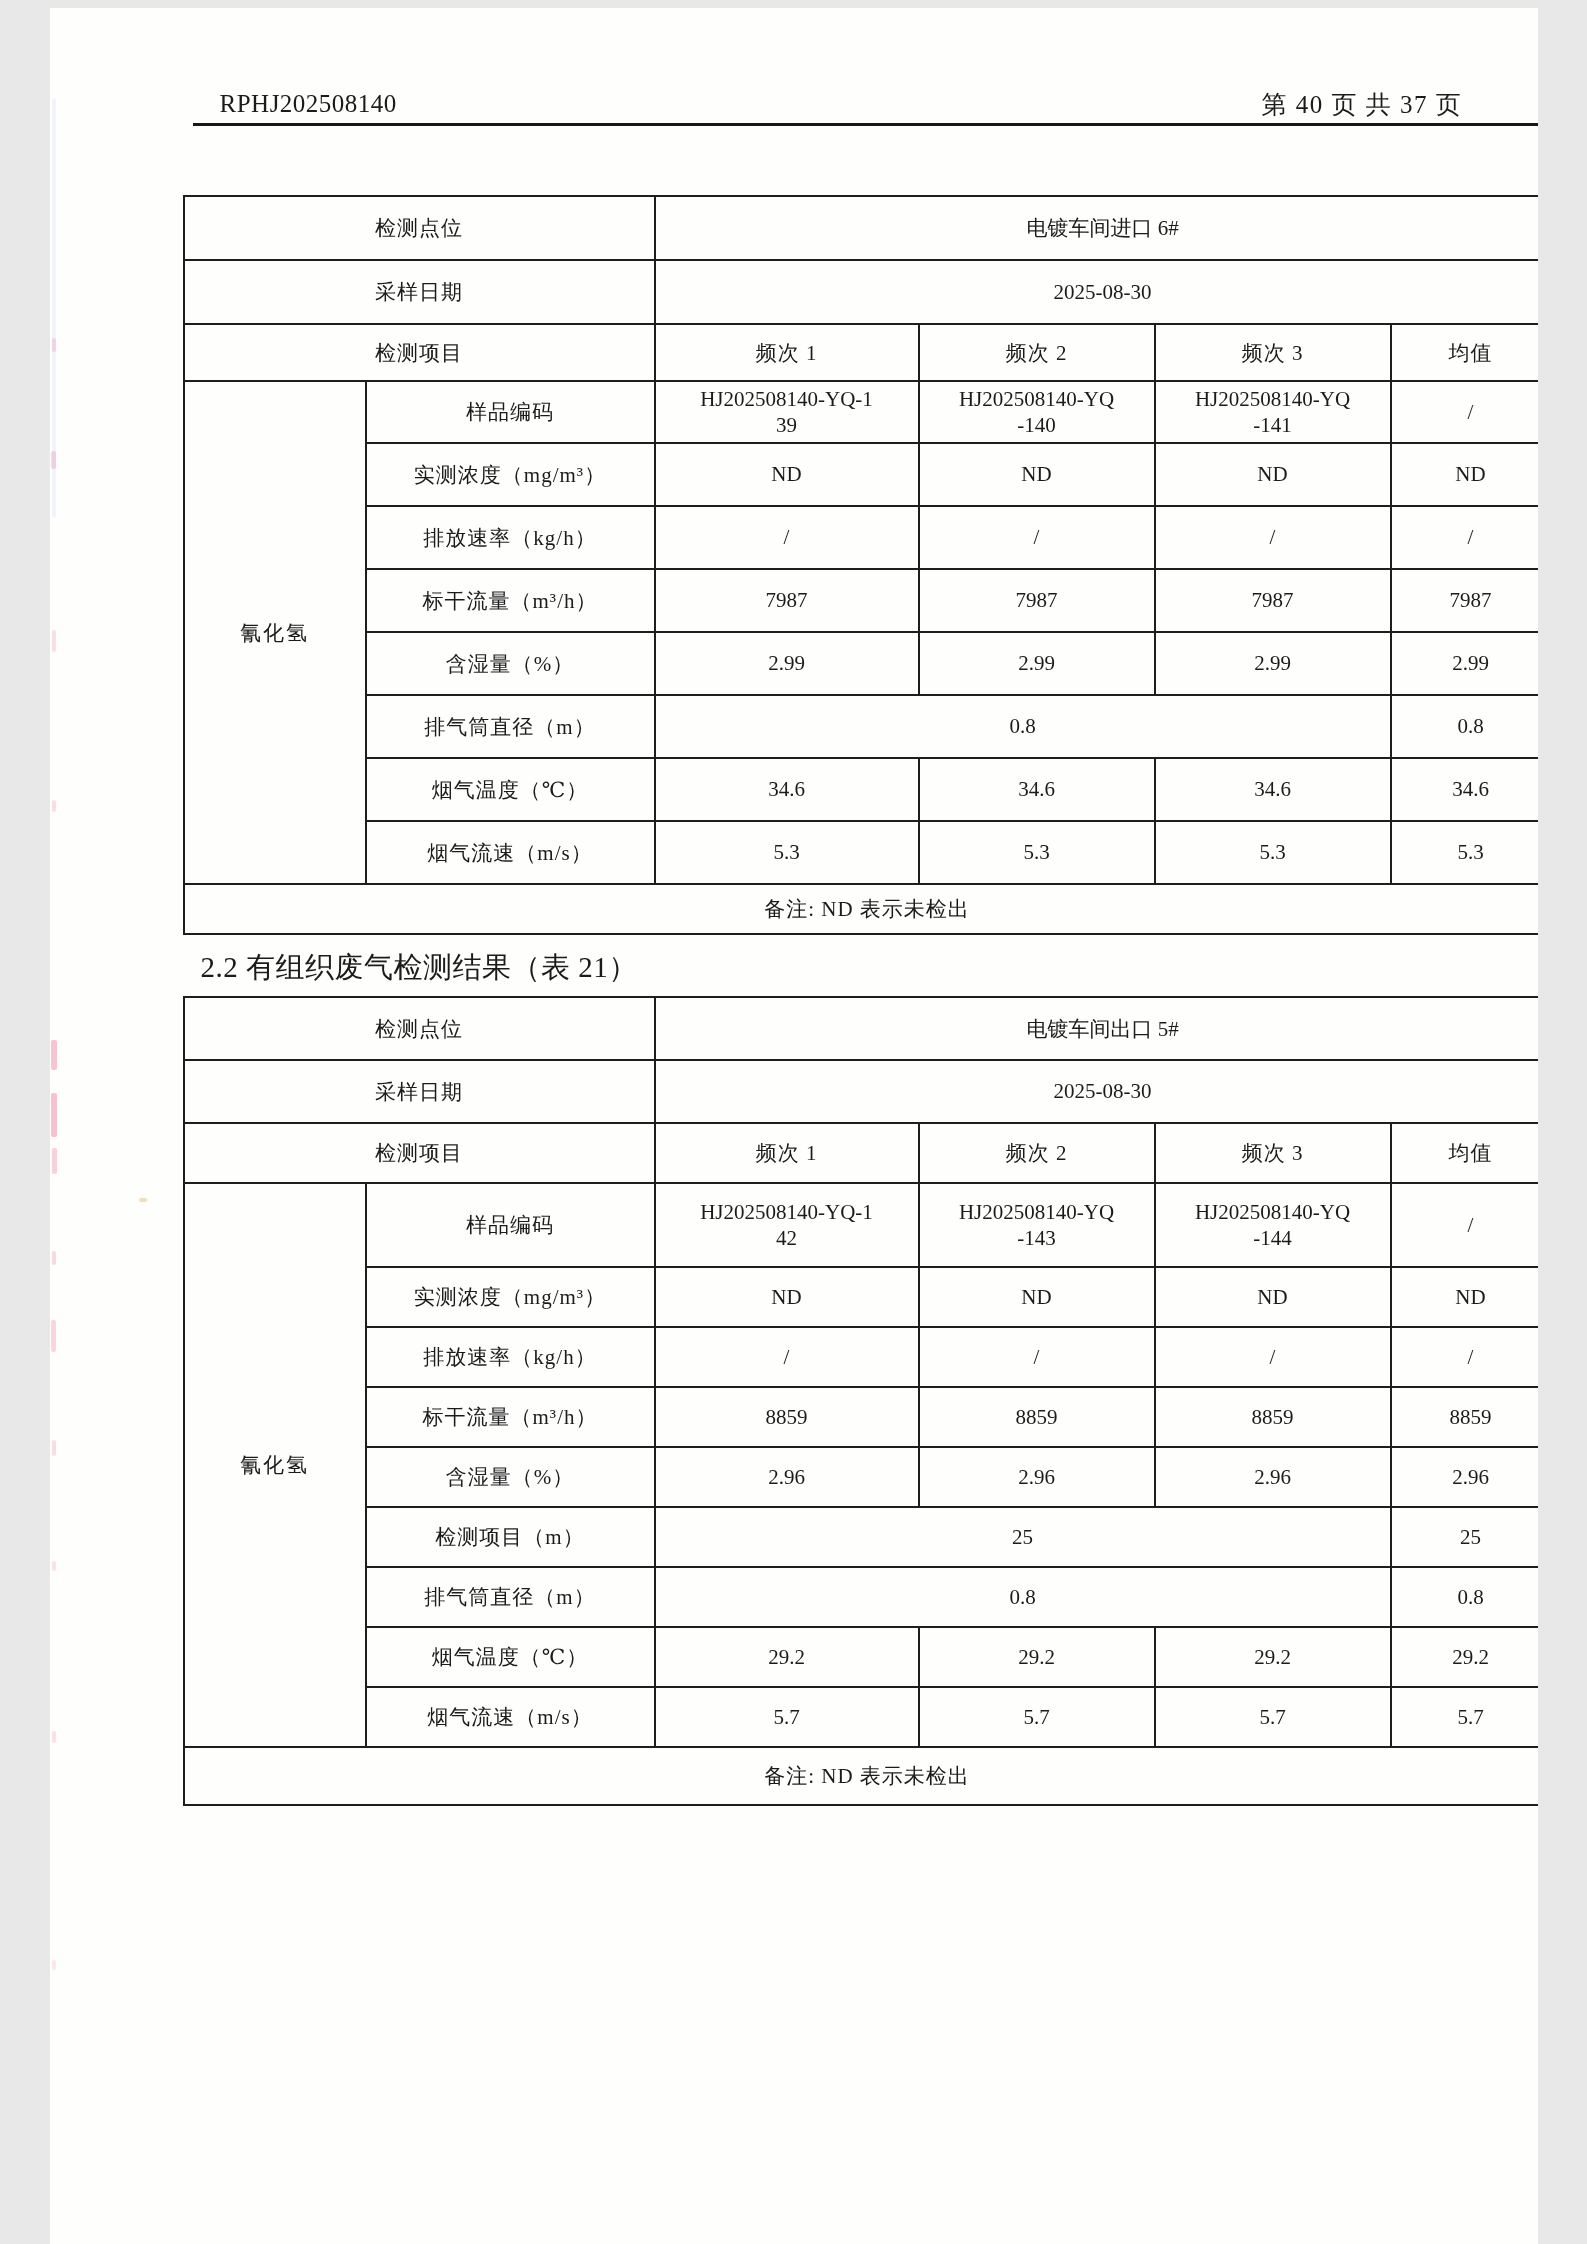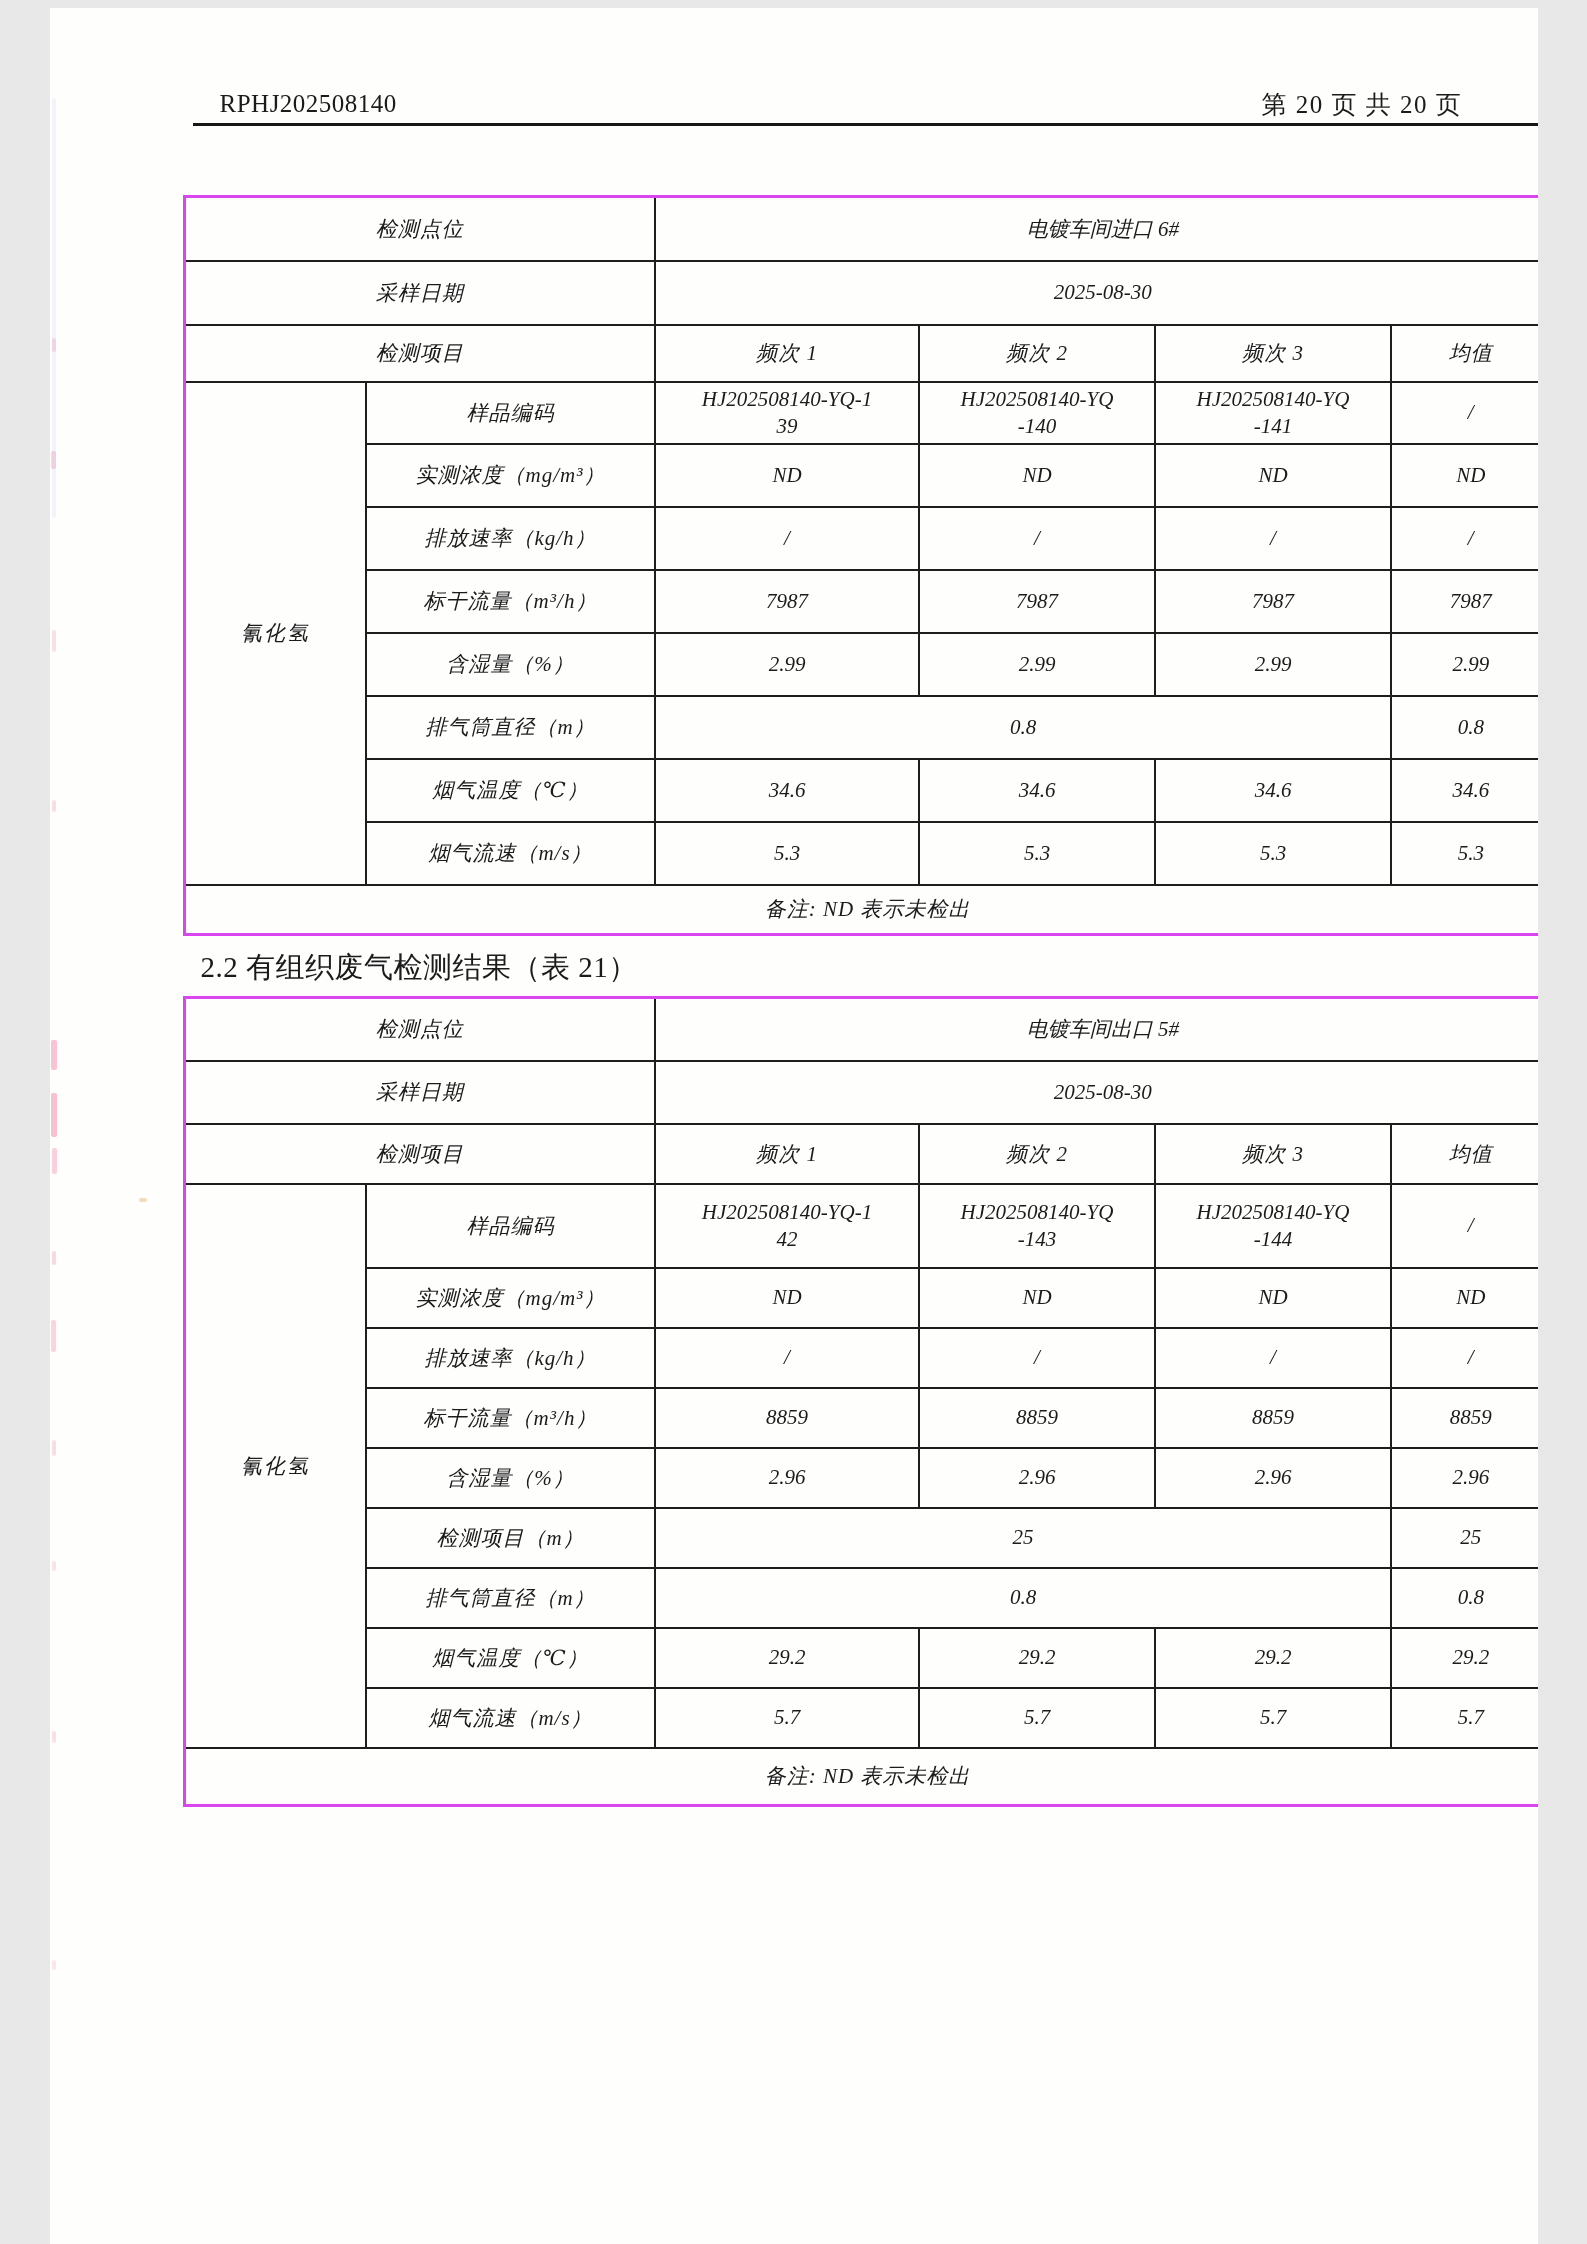--- a/index.html
+++ b/index.html
@@ -26,21 +26,21 @@
   table.tbl{
     border-collapse:collapse;table-layout:fixed;width:1367px;
     font-family:"Liberation Serif","DejaVu Serif",serif;color:#1b1b1b;
   }
   table.tbl td{
     border:2px solid #1e1e1e;
     text-align:center;vertical-align:middle;
     font-size:21px;padding:2px 4px;
     overflow:hidden;
   }
-  table.tbl{border:3px solid #d946ef;font-style:italic;}
+  table.tbl{border:1px solid #d946ef;}
   td.lbl{font-size:22px;letter-spacing:1px;}
   td.grp{font-size:23px;letter-spacing:2px;}
   td.code{font-size:20px;line-height:1.25;white-space:pre-line;letter-spacing:0;}
   td.slash{font-size:21px;}
   td.note{text-align:left;padding-left:13px;font-size:22px;letter-spacing:1px;}
   
   #tbl20 tr.rm{height:64px}
   #tbl20 tr.rh{height:57px}
   #tbl20 tr.rc{height:62px}
   #tbl20 tr.rb{height:63px}
@@ -53,21 +53,21 @@
   #tbl21 tr.rn{height:58px}
   
   .artifact{position:absolute;border-radius:2px;}
 </style>
 </head>
 <body>
 
 <div class="page">
 
   <div class="hdr-left">RPHJ202508140</div>
-  <div class="hdr-right">第 20 页 共 20 页</div>
+  <div class="hdr-right">第 40 页 共 37 页</div>
   <div class="hdr-rule"></div>
 
   <div class="tbl-wrap w1">
     <table class="tbl" id="tbl20">
       <colgroup>
         <col style="width:182px">
           <col style="width:289px">
           <col style="width:264px">
         <col style="width:236px">
           <col style="width:236px">

